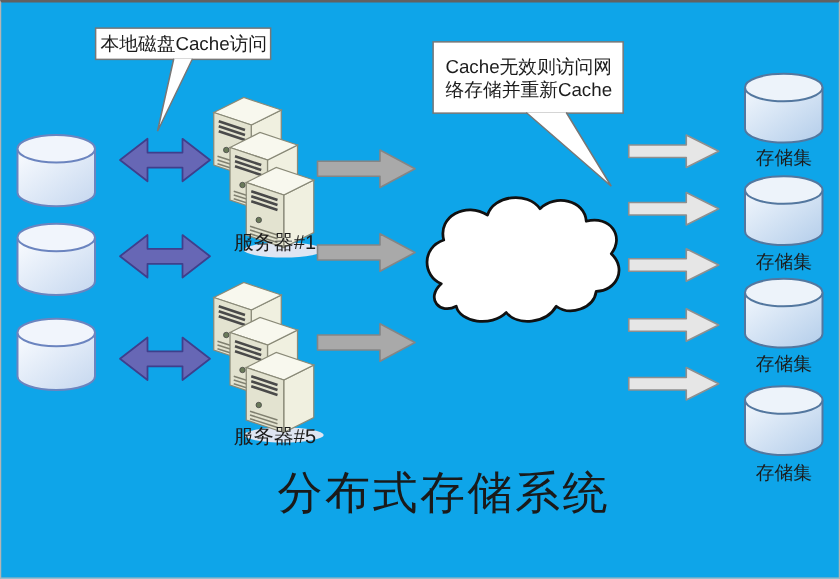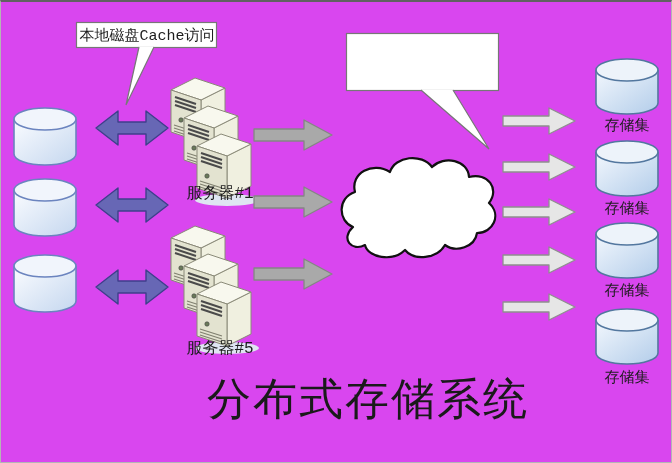--- a/index.html
+++ b/index.html
@@ -1,42 +1,42 @@
 <!DOCTYPE html>
 <html><head>
 <meta charset="utf-8">
 <style>
   html,body{margin:0;padding:0;background:#ffffff;}
   .canvas{
     position:relative;
     width:670px;height:460px;
     border:1px solid #b5b5b5;
     border-top:2px solid #616161;
-    background:#d946ef;
-    font-family:Liberation Mono, monospace;
+    background:#0ea5e9;
+    font-family:Liberation Sans, sans-serif;
     overflow:hidden;
   }
   svg.layer{position:absolute;left:0;top:0;}
   .lbl{
     position:absolute;
     color:#1c1c1c;
     text-align:center;
     white-space:nowrap;
     line-height:1.1;
   }
   .callout-text{
     position:absolute;
     color:#1c1c1c;
     display:flex;flex-direction:column;
     align-items:center;justify-content:center;
   }
   .title{
     position:absolute;
-    left:172px;top:368px;width:390px;
-    font-size:44px;
+    left:159px;top:368px;width:390px;
+    font-size:36px;
     letter-spacing:2px;
     text-align:center;
     color:#1a1a1a;
   }
 </style>
 </head>
 <body>
 
 <div class="canvas">
 
@@ -171,20 +171,24 @@
     <g>
       <rect x="345.5" y="31.5" width="152" height="57" fill="#ffffff" stroke="#777777" stroke-width="1.2"></rect>
       <path d="M 420,88 L 488,147 L 452,88" fill="#ffffff" stroke="#777777" stroke-width="1.2"></path>
     </g>
   </svg>
 
   <div class="callout-text" style="left:76px;top:21px;width:140px;height:25px;font-size:15px;">
     <span>本地磁盘Cache访问</span>
   </div>
 
+  <div class="callout-text" style="left:346px;top:32px;width:152px;height:57px;font-size:15px;">
+    <span>Cache无效则访问网</span>
+    <span>络存储并重新Cache</span>
+  </div>
 
 
   <div class="lbl" style="left:151px;top:184px;width:136px;font-size:16px;">服务器#1</div>
 
   <div class="lbl" style="left:151px;top:339px;width:136px;font-size:16px;">服务器#5</div>
 
   <div class="lbl" style="left:576px;top:117px;width:100px;font-size:15px;">存储集</div>
   <div class="lbl" style="left:576px;top:200px;width:100px;font-size:15px;">存储集</div>
   <div class="lbl" style="left:576px;top:282px;width:100px;font-size:15px;">存储集</div>
   <div class="lbl" style="left:576px;top:369px;width:100px;font-size:15px;">存储集</div>

